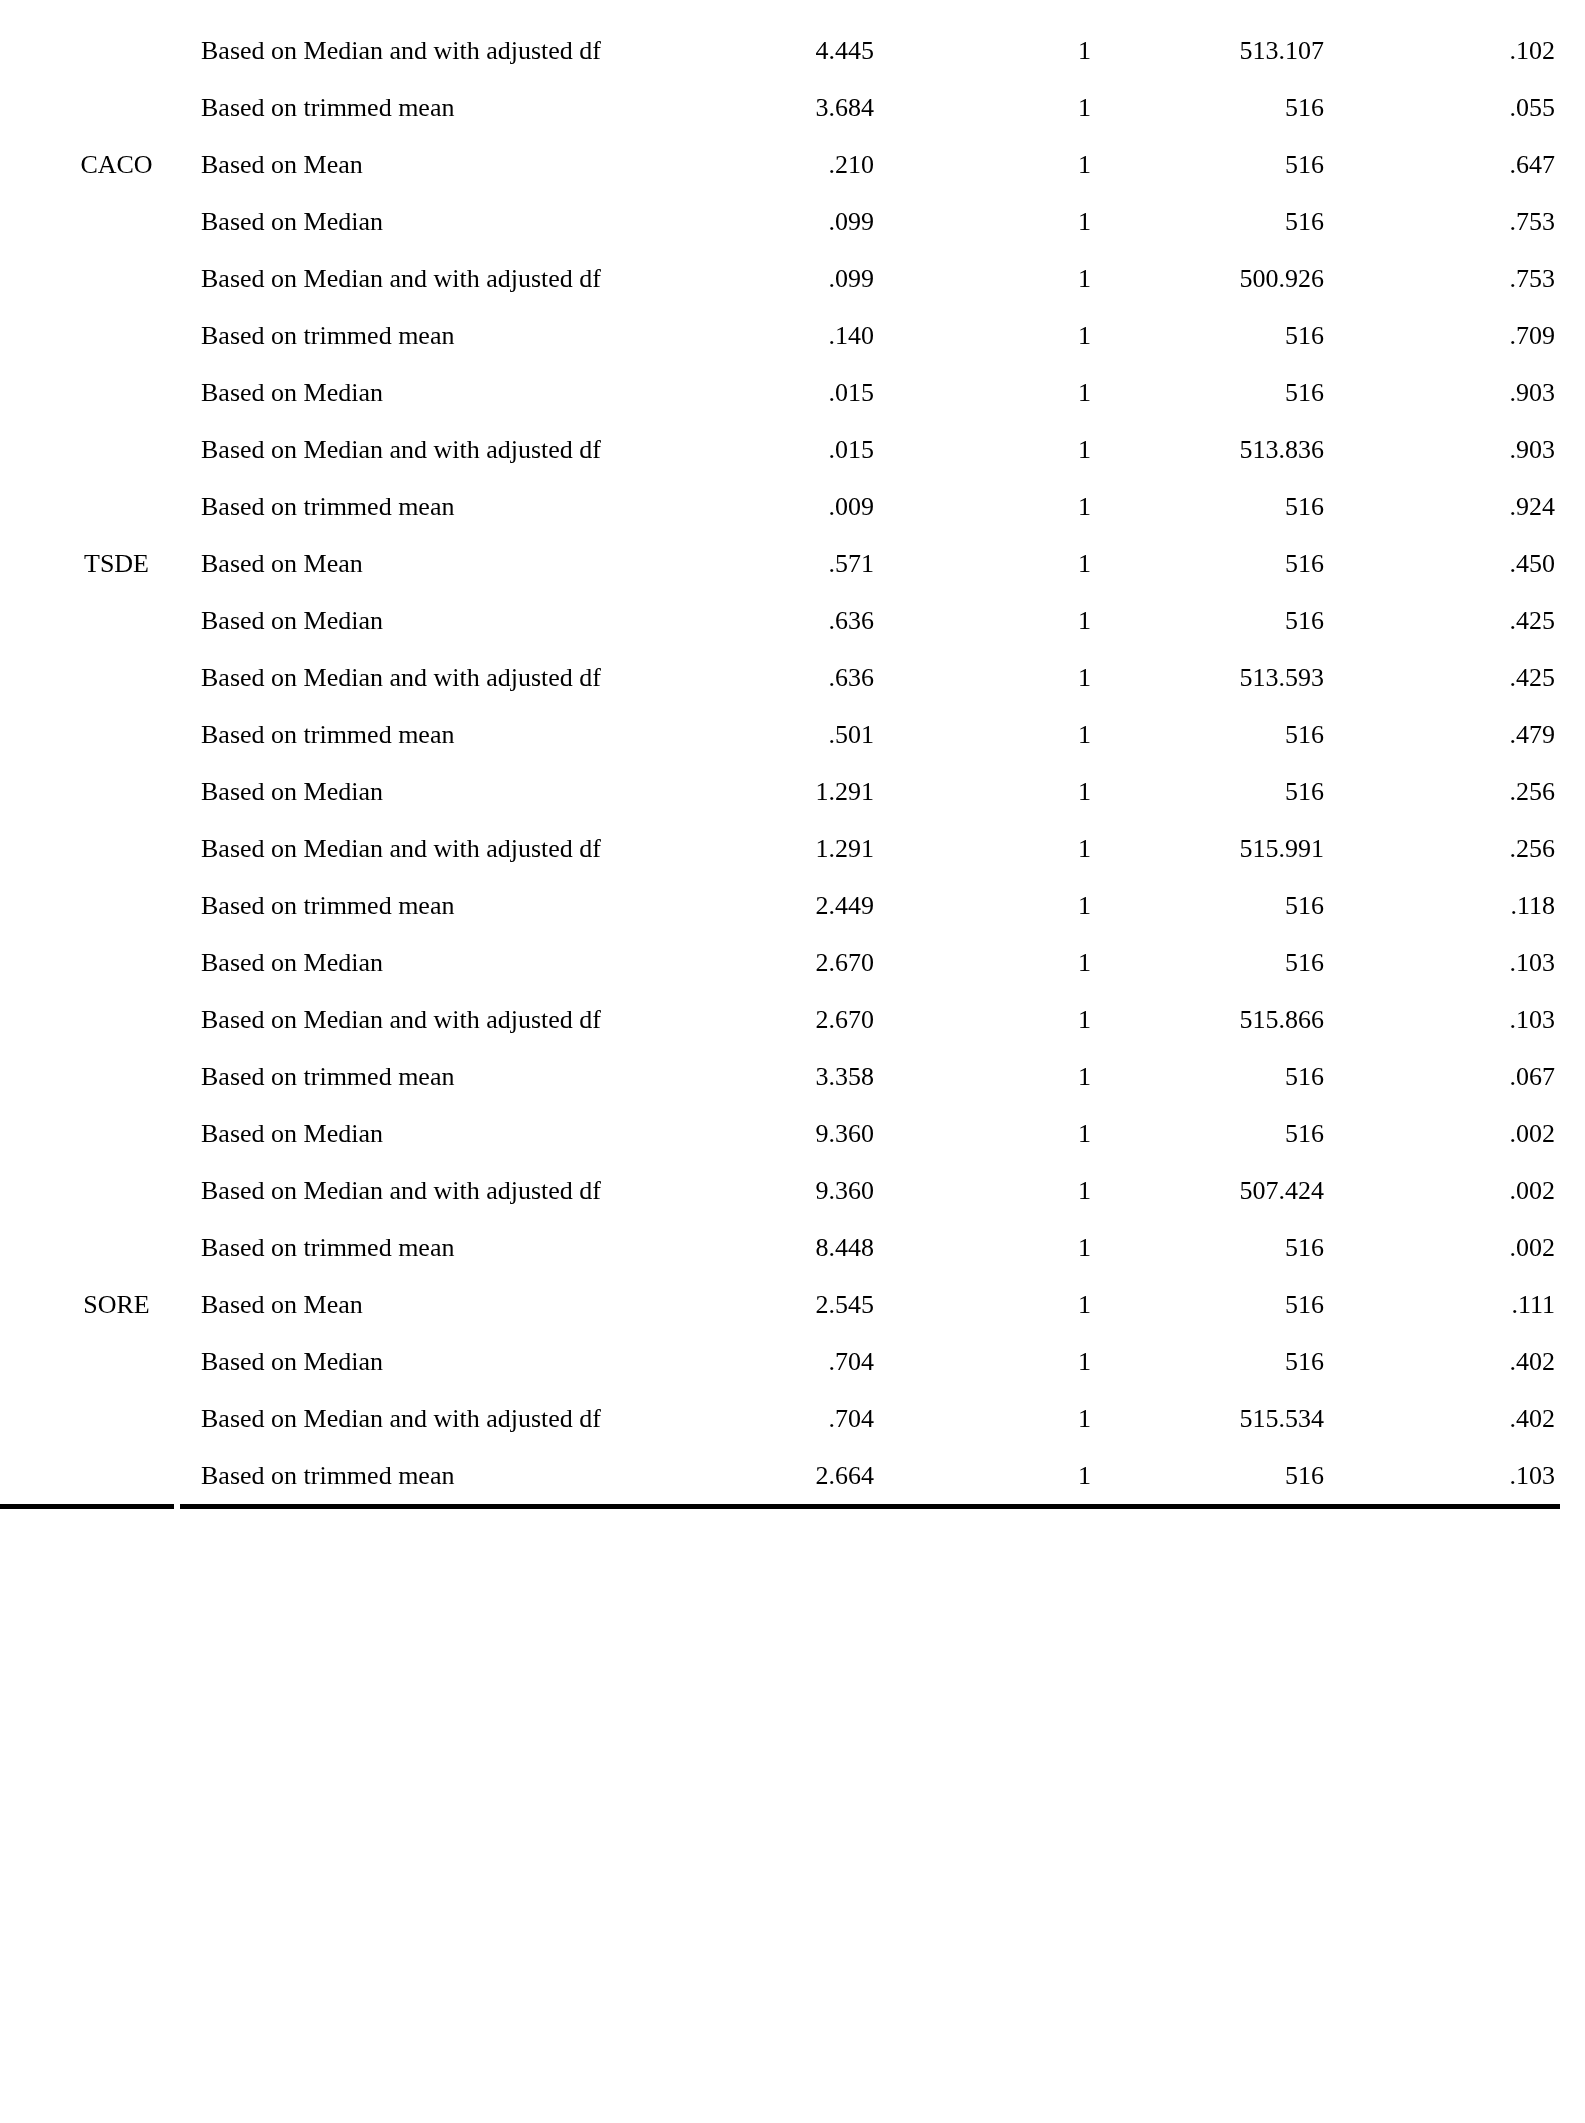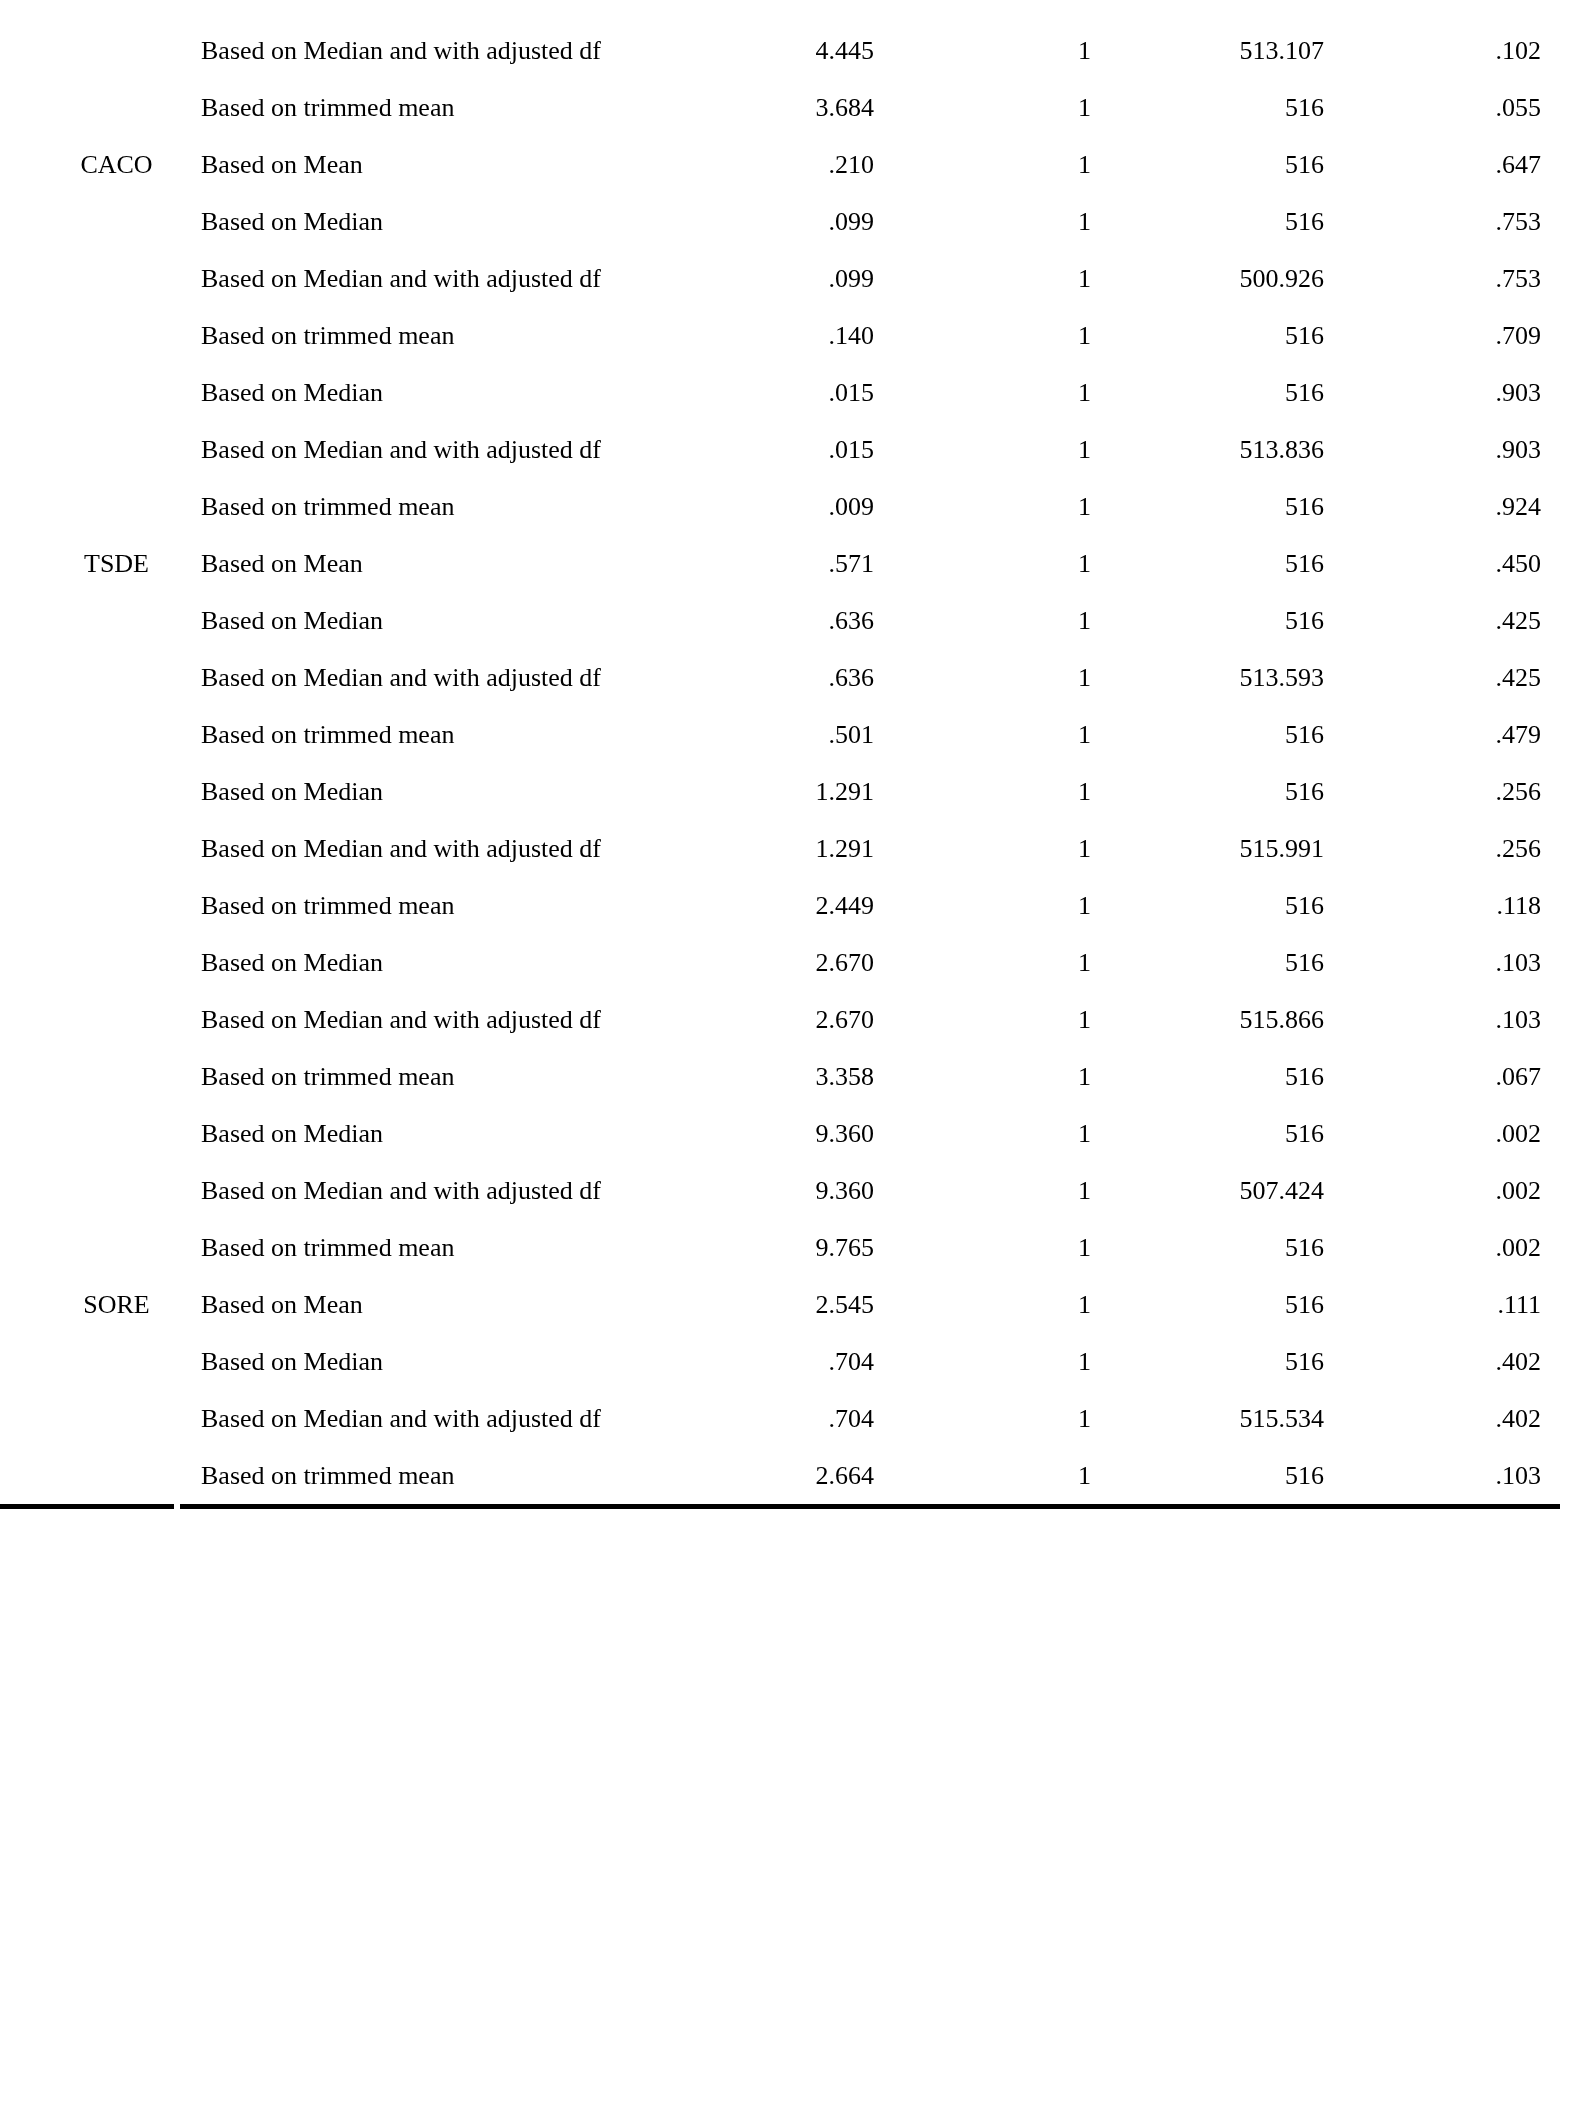--- a/index.html
+++ b/index.html
@@ -34,21 +34,21 @@
     text-align: center;
     padding-left: 34px;
   }
   td.c-method {
     text-align: left;
   }
   td.c-num {
     text-align: right;
   }
   td.c-sig {
-    padding-right: 44px;
+    padding-right: 30px;
   }
   .bottom-rule {
     position: relative;
     height: 5px;
     width: 1585px;
   }
   .bottom-rule .seg {
     position: absolute;
     top: 0;
     height: 5px;
@@ -260,21 +260,21 @@
     <td class="c-method">Based on Median and with adjusted df</td>
     <td class="c-num">9.360</td>
     <td class="c-num">1</td>
     <td class="c-num">507.424</td>
     <td class="c-num c-sig">.002</td>
   </tr>
 
   <tr>
     <td class="c-group"></td>
     <td class="c-method">Based on trimmed mean</td>
-    <td class="c-num">9.765</td>
+    <td class="c-num">8.448</td>
     <td class="c-num">1</td>
     <td class="c-num">516</td>
     <td class="c-num c-sig">.002</td>
   </tr>
 
   <tr>
     <td class="c-group">SORE</td>
     <td class="c-method">Based on Mean</td>
     <td class="c-num">2.545</td>
     <td class="c-num">1</td>

